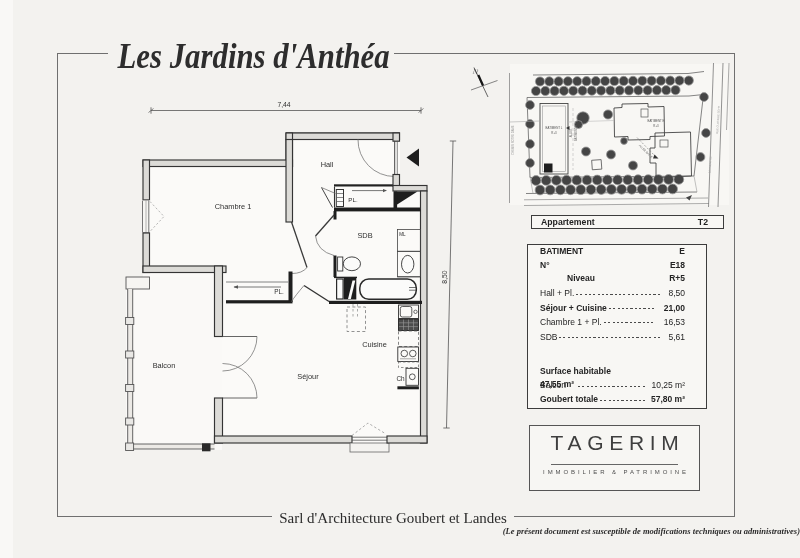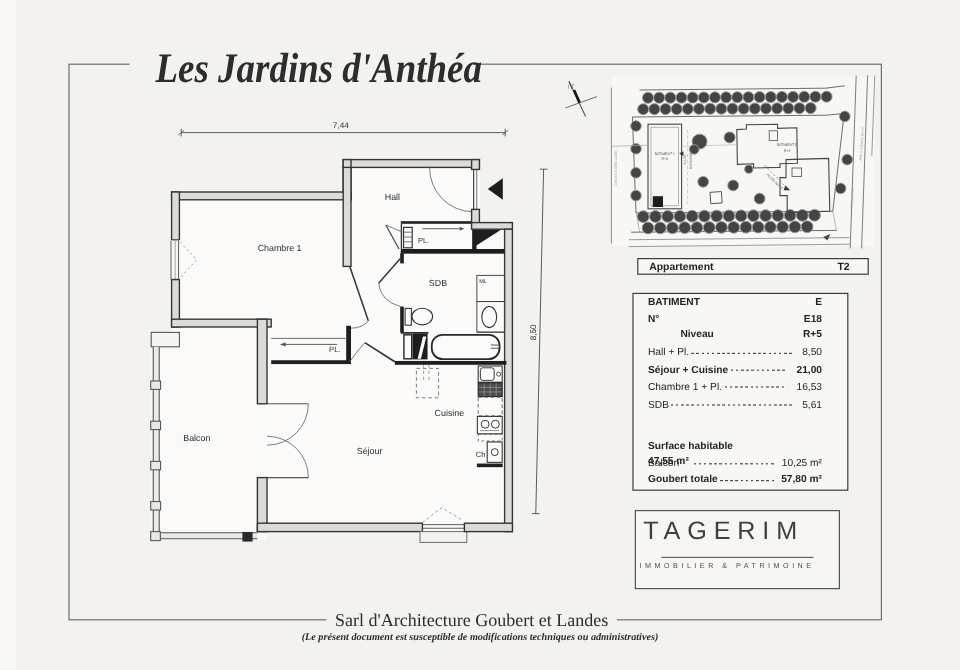--- a/index.html
+++ b/index.html
@@ -10,21 +10,21 @@
 </style>
 </head>
 <body>
 
 <div class="abs" style="left:0;top:0;width:13px;height:558px;background:#f9f8f6;"></div>
 
 <div class="abs" style="left:57px;top:53px;width:676px;height:462px;border:1px solid #6f6f6f;"></div>
 
 <div class="abs" style="left:108px;top:46px;width:286px;height:15px;background:#f3f2ef;"></div>
 
-<div class="abs" style="left:12px;top:37px;width:508px;text-align:center;">
+<div class="abs" style="left:0;top:37px;width:508px;text-align:center;">
  <span style="display:inline-block;transform:scaleX(0.88);transform-origin:50% 50%;
    font-family:'Liberation Serif',serif;white-space:nowrap;
    font-style:italic;font-weight:bold;font-size:35px;color:#2d2d2d;">Les Jardins d'Anthéa</span>
 </div>
 
 <svg class="abs" style="left:0;top:0;" width="800" height="558" viewBox="0 0 800 558" font-family="Liberation Sans, sans-serif">
 
 <g>
 <rect x="143" y="160" width="150" height="143" fill="#fbfaf8"></rect>
 <rect x="286" y="133" width="114" height="78" fill="#fbfaf8"></rect>
@@ -530,30 +530,30 @@
       <span>10,25 m²</span>
     </div>
 
  <div class="abs trow" style="left:12px;right:21px;top:149px;display:flex;font-weight:bold;">
    <span>Goubert totale</span>
       <span style="flex:1;height:1px;align-self:flex-end;background:repeating-linear-gradient(90deg,#4a4a4a 0 2.1px,rgba(0,0,0,0) 2.1px 4.3px);margin:0 6px 3.5px 2px;"></span>
       <span>57,80 m²</span>
     </div>
 </div>
 
-<div class="abs" style="left:529px;top:425px;width:169px;height:64px;border:1.2px solid #555;text-align:left;background:#f7f6f3;">
+<div class="abs" style="left:529px;top:425px;width:169px;height:64px;border:1.2px solid #555;text-align:center;background:#f7f6f3;">
 
  <div style="margin-top:4.5px;font-size:21px;letter-spacing:5.7px;padding-left:6px;color:#3f3f3f;">TAGERIM</div>
 
  <div style="width:127px;height:0;border-top:1px solid #666;margin:9.5px auto 0;"></div>
 
  <div style="margin-top:4px;font-size:6px;letter-spacing:2.9px;padding-left:3px;color:#4e4e4e;">IMMOBILIER &amp; PATRIMOINE</div>
 </div>
 
 <div class="abs" style="left:0;top:509px;width:786px;text-align:center;">
  <span style="background:#f3f2ef;padding:0 7px;font-family:'Liberation Serif',serif;
    font-size:15px;color:#2c2c2c;">Sarl d'Architecture Goubert et Landes</span>
 </div>
 
-<div class="abs" style="left:0;top:519.5px;width:800px;text-align:center;">
+<div class="abs" style="left:0;top:519.5px;width:800px;text-align:right;">
  <span style="font-family:'Liberation Serif',serif;font-style:italic;font-weight:bold;
    font-size:8.5px;color:#2c2c2c;">(Le présent document est susceptible de modifications techniques ou administratives)</span>
 </div>
 
 </body></html>

